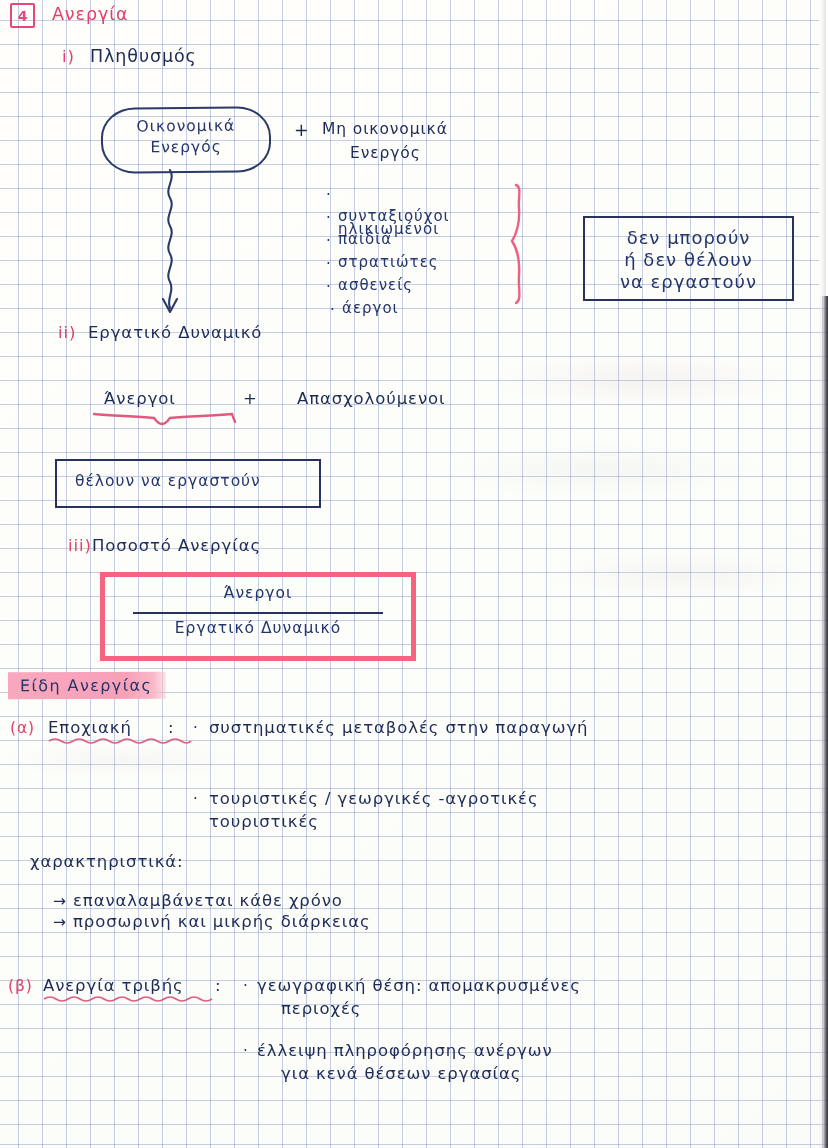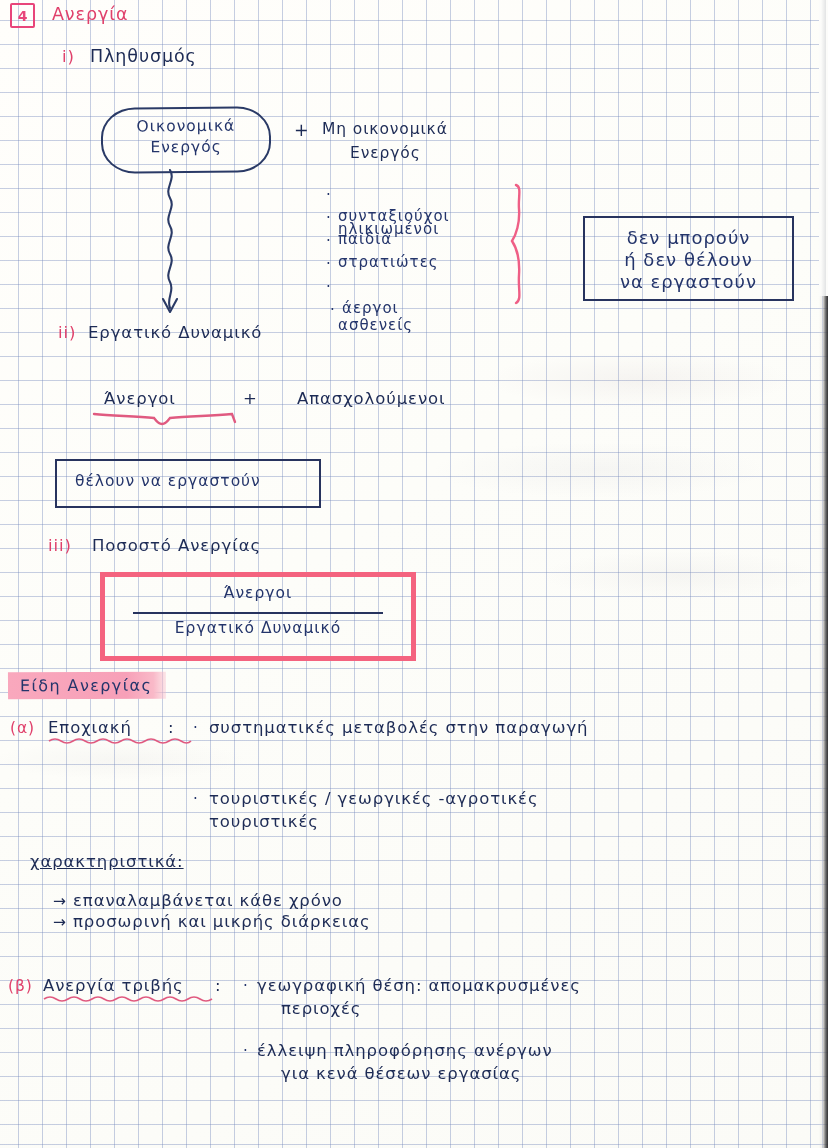--- a/index.html
+++ b/index.html
@@ -152,21 +152,21 @@
     <div class="bdot" style="left:326px;top:209px;">·</div>
     <div class="bullet" style="left:338px;top:207px;">συνταξιούχοι</div>
 
     <div class="bdot" style="left:326px;top:232px;">·</div>
     <div class="bullet" style="left:338px;top:230px;">παιδιά</div>
 
     <div class="bdot" style="left:326px;top:255px;">·</div>
     <div class="bullet" style="left:338px;top:253px;">στρατιώτες</div>
 
     <div class="bdot" style="left:326px;top:278px;">·</div>
-    <div class="bullet" style="left:338px;top:276px;margin-top:40px;">ασθενείς</div>
+    <div class="bullet" style="left:338px;top:276px;">ασθενείς</div>
 
     <div class="bdot" style="left:330px;top:301px;">·</div>
     <div class="bullet" style="left:342px;top:299px;">άεργοι</div>
   </div>
 
   <svg id="brace" viewBox="0 0 34 122">
     <path d="M6 2 C12 4 8 14 9 26 C10 40 6 52 2 58 C6 64 10 76 9 92 C8 106 12 117 6 120" fill="none" stroke="#ef5f86" stroke-width="2.4" stroke-linecap="round"></path>
   </svg>
 
   <div class="dbox" id="box-dentheloun">
@@ -183,21 +183,21 @@
   <div class="ink dk t16" style="left:297px;top:388px;">Απασχολούμενοι</div>
 
   <svg id="brace2" viewBox="0 0 150 26">
     <path d="M2 4 C20 6 42 6 62 8 C68 16 72 16 78 8 C96 6 118 6 140 4 L143 12" fill="none" stroke="#e05a80" stroke-width="2.4" stroke-linecap="round"></path>
   </svg>
 
   <div class="dbox" id="box-theloun">
     <div class="ln">θέλουν να εργαστούν</div>
   </div>
 
-  <div class="ink red t16" style="left:48px;top:535px;">iii)</div>
+  <div class="ink red t16" style="left:68px;top:535px;">iii)</div>
   <div class="ink dk t16" style="left:92px;top:535px;">Ποσοστό Ανεργίας</div>
 
   <div id="box-fraction">
     <div id="fracNum">Άνεργοι</div>
     <div id="fracBar"></div>
     <div id="fracDen">Εργατικό Δυναμικό</div>
   </div>
 
   <div id="banner">Είδη Ανεργίας</div>
 
@@ -208,21 +208,21 @@
   </svg>
   <div class="ink dk t16" style="left:168px;top:717px;">:</div>
 
   <div class="bdot" style="left:193px;top:719px;">·</div>
   <div class="ink dk t16" style="left:209px;top:717px;">συστηματικές μεταβολές στην παραγωγή</div>
 
   <div class="bdot" style="left:193px;top:790px;">·</div>
   <div class="ink dk t16" style="left:209px;top:788px;">τουριστικές / γεωργικές -αγροτικές</div>
   <div class="ink dk t16" style="left:209px;top:811px;">τουριστικές</div>
 
-  <div class="ink dk t16" style="left:30px;top:851px;text-decoration:underline;">χαρακτηριστικά:</div>
+  <div class="ink dk t16" style="left:30px;top:851px;">χαρακτηριστικά:</div>
 
   <div class="ink dk t15" style="left:53px;top:892px;">→</div>
   <div class="ink dk t16" style="left:73px;top:890px;">επαναλαμβάνεται κάθε χρόνο</div>
 
   <div class="ink dk t15" style="left:53px;top:913px;">→</div>
   <div class="ink dk t16" style="left:73px;top:911px;">προσωρινή και μικρής διάρκειας</div>
 
   <div class="ink red t15" style="left:8px;top:977px;">(β)</div>
   <div class="ink dk t16" style="left:43px;top:975px;">Ανεργία τριβής</div>
   <svg class="wavy" style="left:43px;top:995px;width:172px;" viewBox="0 0 172 7" preserveAspectRatio="none">

